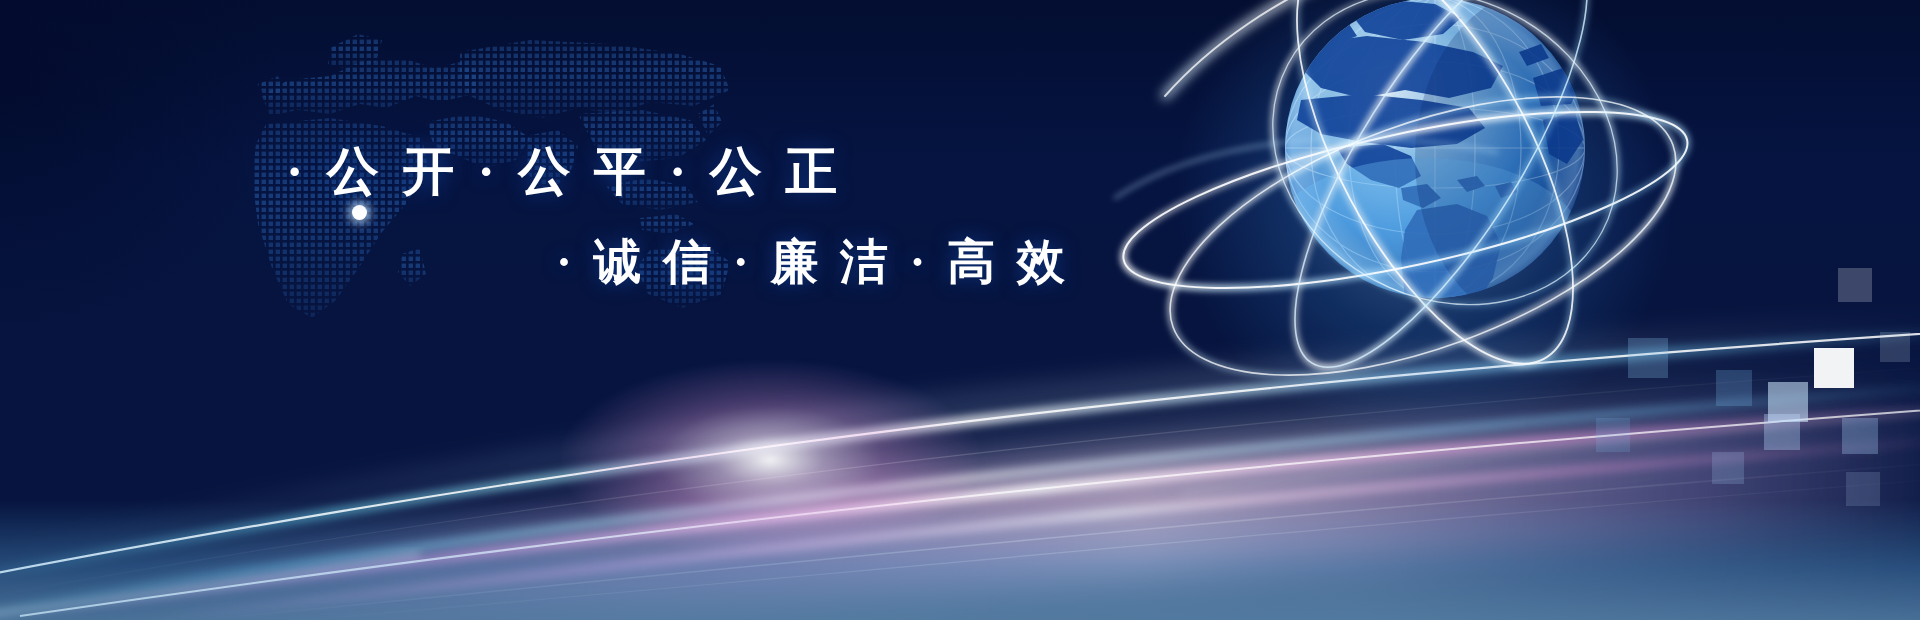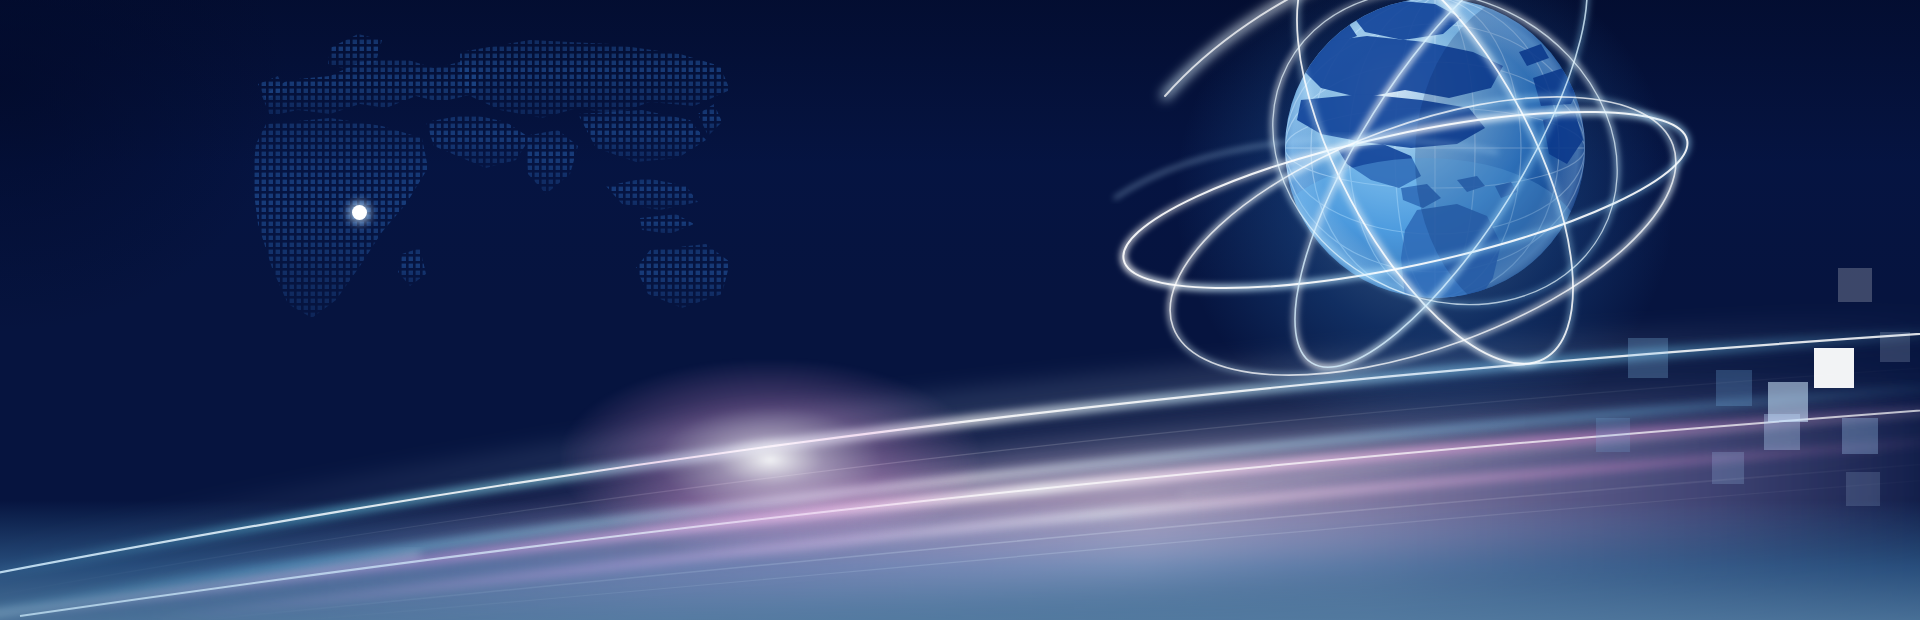--- a/index.html
+++ b/index.html
@@ -331,14 +331,16 @@
     <div class="sq" style="left:1764px;top:414px;width:36px;height:36px;background:#bfe0ff;opacity:.34;"></div>
     <div class="sq" style="left:1842px;top:418px;width:36px;height:36px;background:#a9d4fb;opacity:.30;"></div>
     <div class="sq" style="left:1712px;top:452px;width:32px;height:32px;background:#a9d4fb;opacity:.20;"></div>
     <div class="sq" style="left:1846px;top:472px;width:34px;height:34px;background:#bfe0ff;opacity:.16;"></div>
     <div class="sq" style="left:1628px;top:338px;width:40px;height:40px;background:#8fc8f5;opacity:.26;"></div>
     <div class="sq" style="left:1716px;top:370px;width:36px;height:36px;background:#7fbdf0;opacity:.24;"></div>
     <div class="sq" style="left:1596px;top:418px;width:34px;height:34px;background:#7fbdf0;opacity:.18;"></div>
     <div class="sq" style="left:1880px;top:332px;width:30px;height:30px;background:#dff1ff;opacity:.18;"></div>
   </div>
 
+  <div class="slogan slogan-1">· 公 开 · 公 平 · 公 正</div>
+  <div class="slogan slogan-2">· 诚 信 · 廉 洁 · 高 效</div>
 
 </div>
 
 </body></html>

